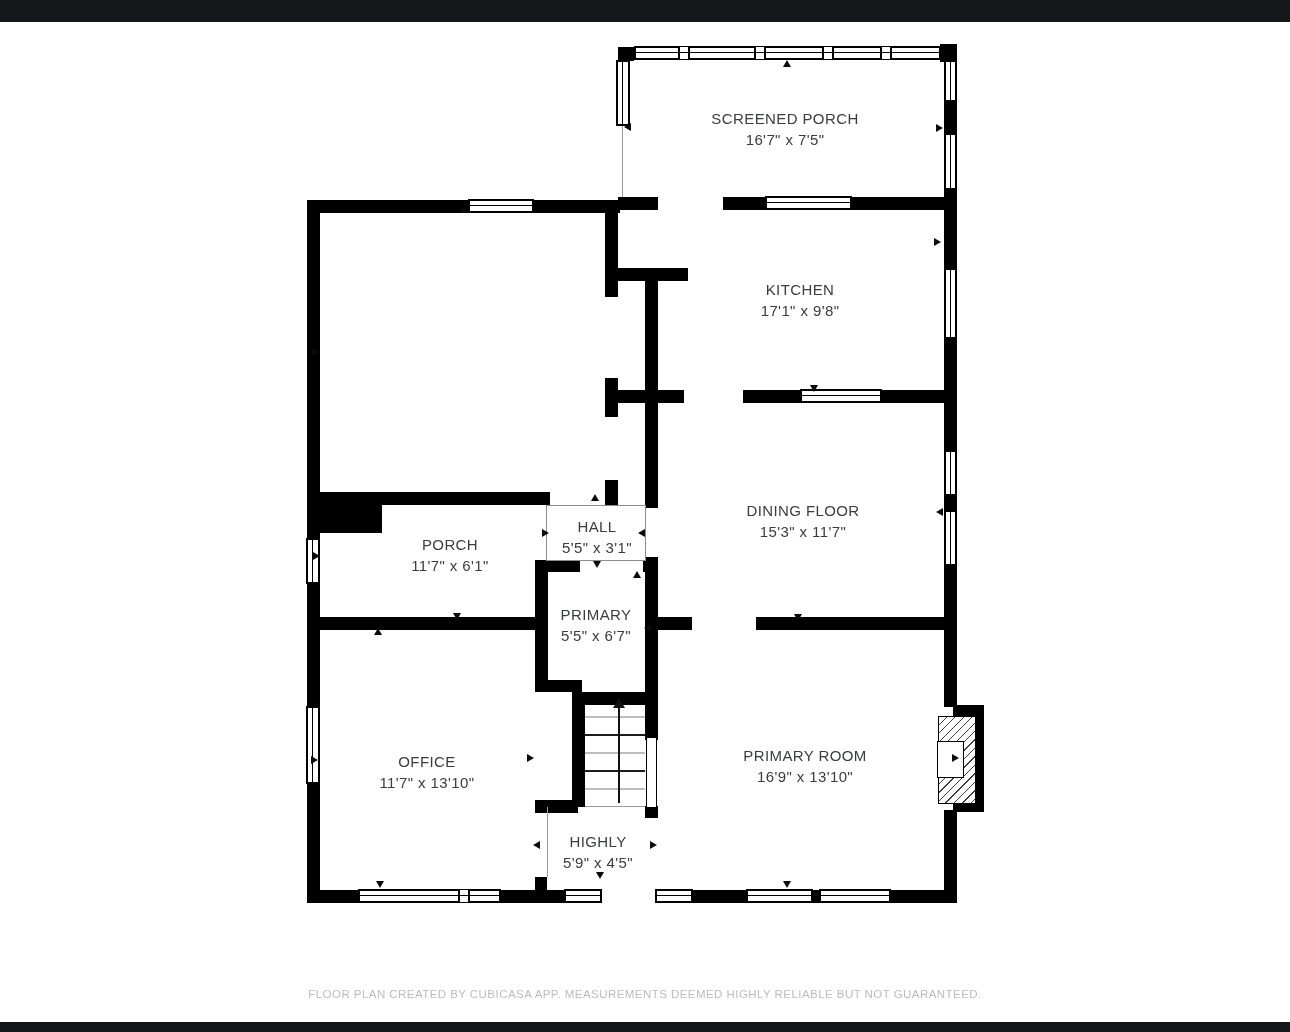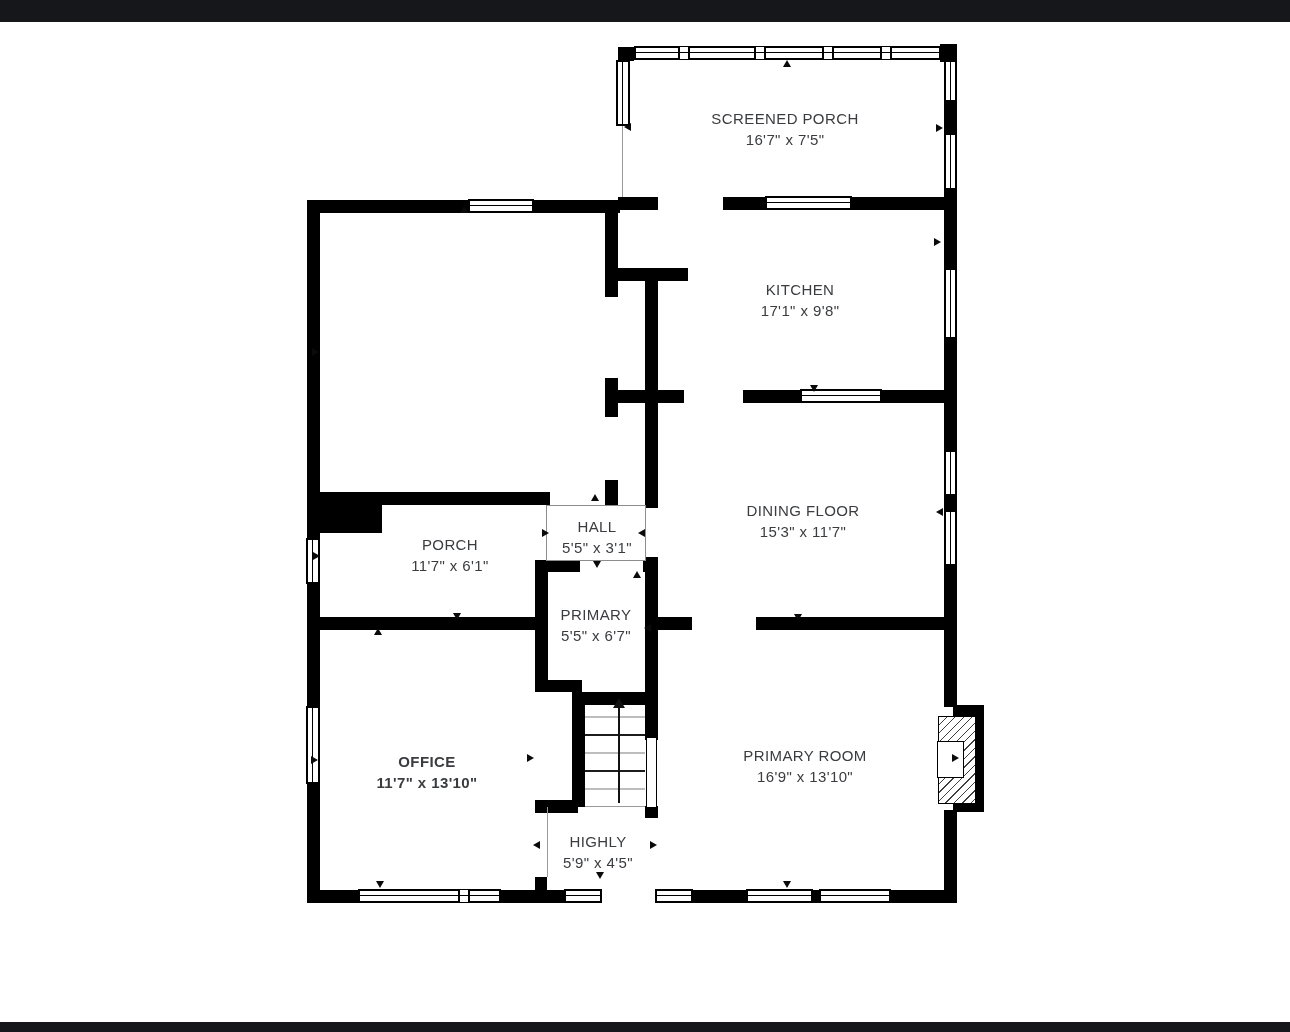--- a/index.html
+++ b/index.html
@@ -190,27 +190,28 @@
     <div>11'7" x 6'1"</div>
   </div>
   <div class="room-label" style="left:597px;top:537px;">
     <div>HALL</div>
     <div>5'5" x 3'1"</div>
   </div>
   <div class="room-label" style="left:596px;top:625px;">
     <div>PRIMARY</div>
     <div>5'5" x 6'7"</div>
   </div>
-  <div class="room-label" style="left:427px;top:772px;font-weight:bold;">
+  <div class="room-label" style="left:427px;top:772px;">
     <div>OFFICE</div>
     <div>11'7" x 13'10"</div>
   </div>
   <div class="room-label" style="left:805px;top:766px;">
     <div>PRIMARY ROOM</div>
     <div>16'9" x 13'10"</div>
   </div>
   <div class="room-label" style="left:598px;top:852px;">
     <div>HIGHLY</div>
     <div>5'9" x 4'5"</div>
   </div>
 
+  <div class="footer">FLOOR PLAN CREATED BY CUBICASA APP. MEASUREMENTS DEEMED HIGHLY RELIABLE BUT NOT GUARANTEED.</div>
 
 </div>
 
 </body></html>

